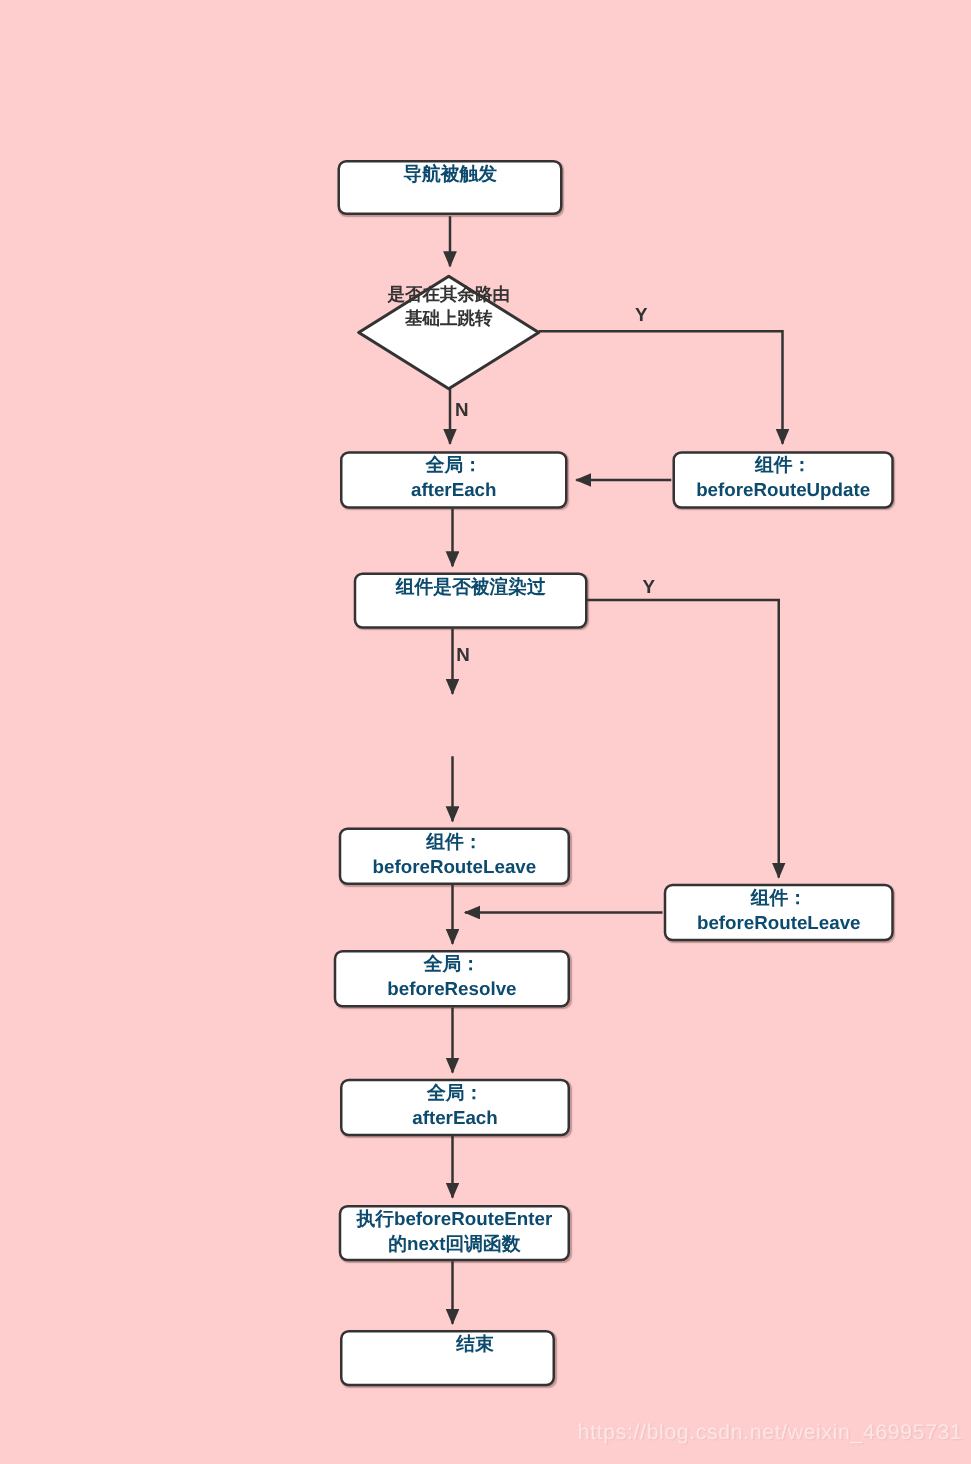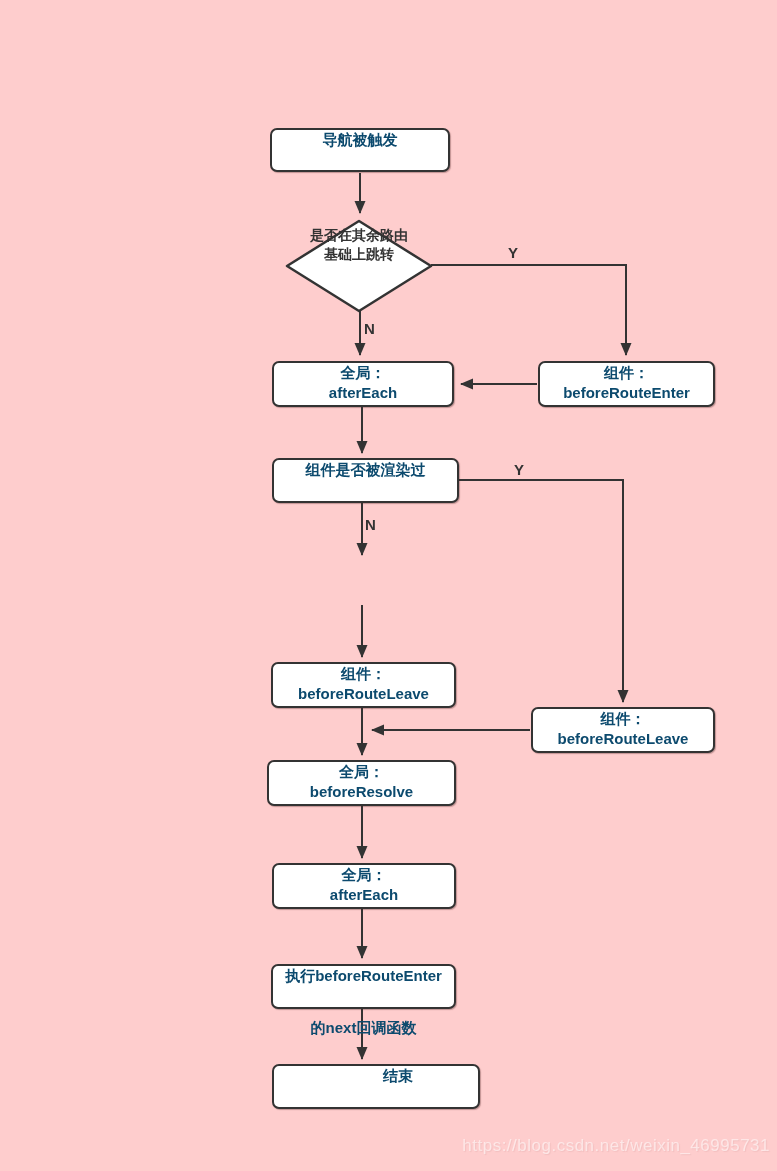--- a/index.html
+++ b/index.html
@@ -126,24 +126,24 @@
     <span>基础上跳转</span>
   </div>
 
   <div class="node" style="left:272px; top:361px; width:182px; height:46px;">
     <span>全局：</span>
     <span>afterEach</span>
   </div>
 
   <div class="node" style="left:538px; top:361px; width:177px; height:46px;">
     <span>组件：</span>
-    <span>beforeRouteEnter</span>
+    <span>beforeRouteUpdate</span>
   </div>
 
-  <div class="node" style="left:272px; top:458px; width:187px; height:45px;">
+  <div class="node" style="left:283px; top:458px; width:187px; height:45px;">
     <span>组件是否被渲染过</span>
   </div>
 
 
   <div class="node" style="left:271px; top:662px; width:185px; height:46px;">
     <span>组件：</span>
     <span>beforeRouteLeave</span>
   </div>
 
   <div class="node" style="left:531px; top:707px; width:184px; height:46px;">
@@ -154,26 +154,26 @@
   <div class="node" style="left:267px; top:760px; width:189px; height:46px;">
     <span>全局：</span>
     <span>beforeResolve</span>
   </div>
 
   <div class="node" style="left:272px; top:863px; width:184px; height:46px;">
     <span>全局：</span>
     <span>afterEach</span>
   </div>
 
-  <div class="node" style="left:271px; top:964px; width:185px; height:45px;gap:32px;">
+  <div class="node" style="left:271px; top:964px; width:185px; height:45px;">
     <span>执行beforeRouteEnter</span>
     <span>的next回调函数</span>
   </div>
 
-  <div class="node" style="left:272px; top:1064px; width:208px; height:45px;padding-left:44px;">
+  <div class="node" style="left:272px; top:1064px; width:172px; height:45px;padding-left:44px;">
     <span>结束</span>
   </div>
 
   <div class="edge-label" style="left:508px; top:245px;">Y</div>
   <div class="edge-label" style="left:364px; top:321px;">N</div>
   <div class="edge-label" style="left:514px; top:462px;">Y</div>
   <div class="edge-label" style="left:365px; top:517px;">N</div>
 
   <div class="watermark">https://blog.csdn.net/weixin_46995731</div>
 

